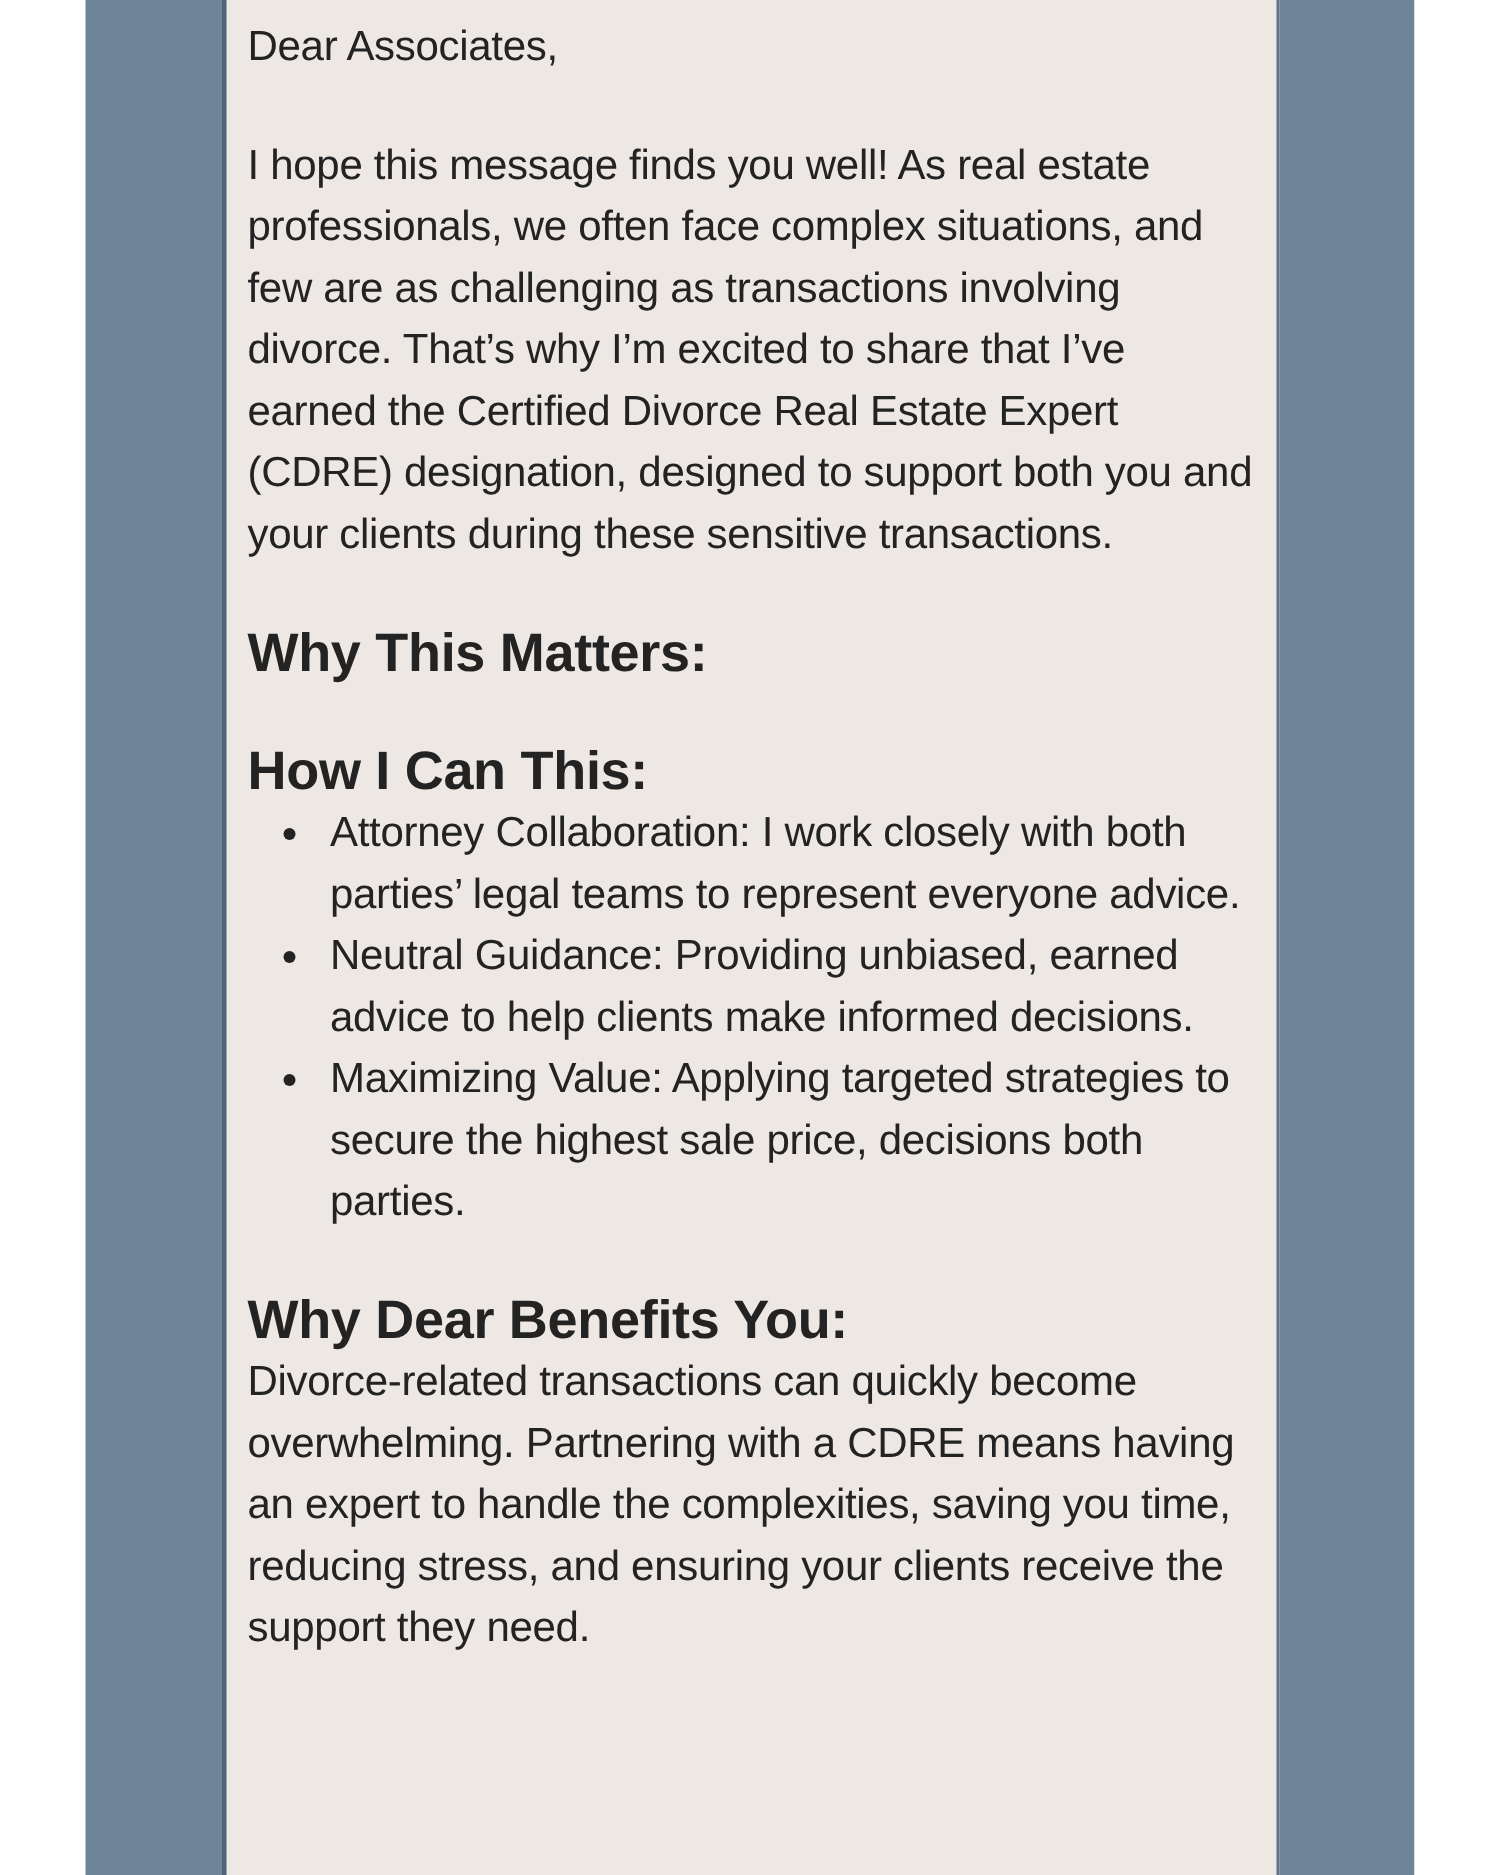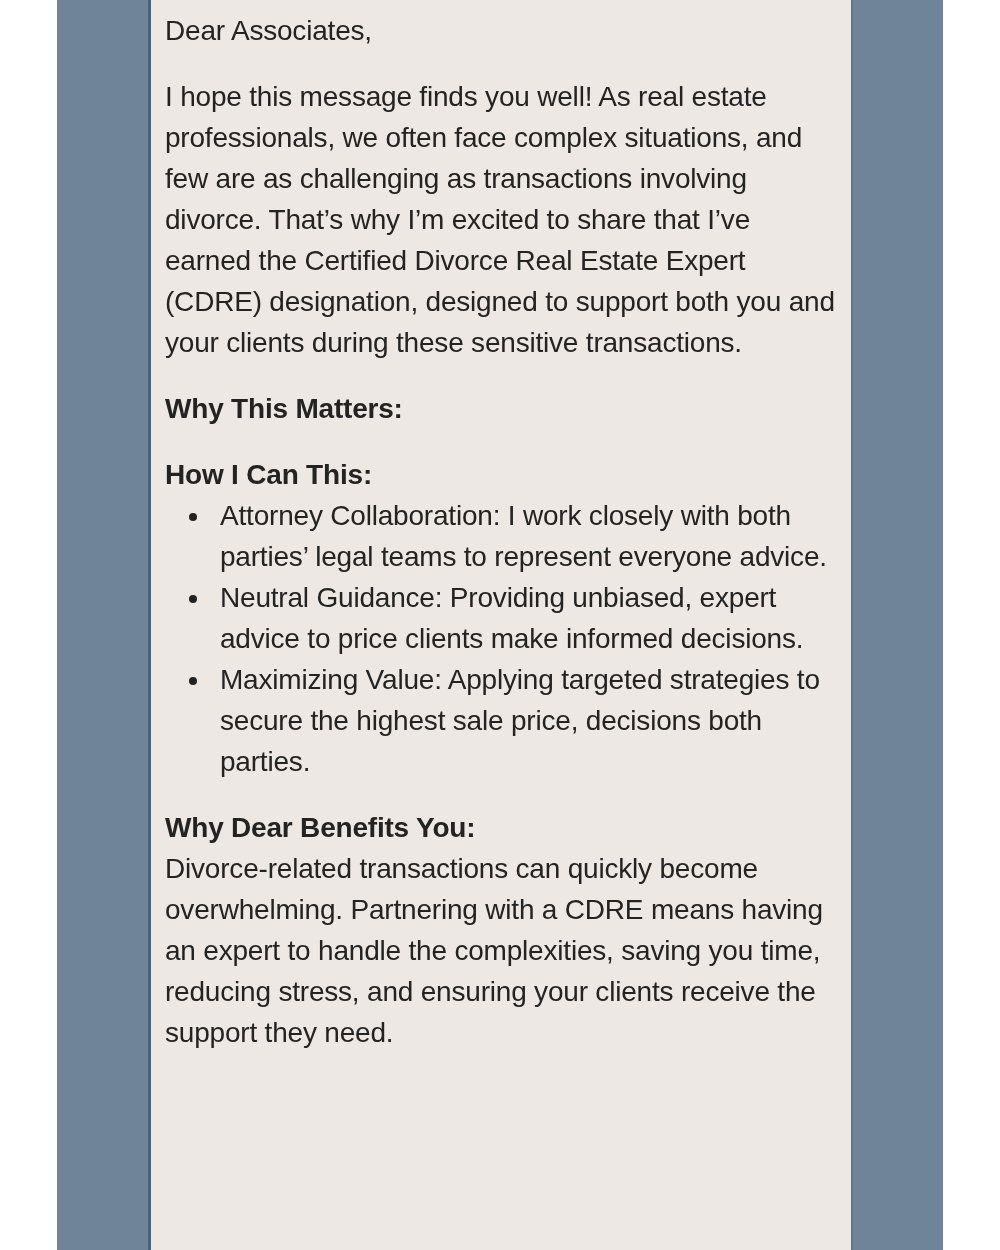--- a/index.html
+++ b/index.html
@@ -38,24 +38,24 @@
     background: var(--content-bg);
     border-left: 3px solid var(--edge-dark);
     border-right: 2px solid var(--edge-soft);
     padding: 10px 14px 40px 14px;
     color: var(--ink);
     font-size: 28px;
     line-height: 41px;
     letter-spacing: -0.2px;
     overflow: hidden;
   }
-  .block { margin-top: 25px; }
+  .block { margin-top: 38px; }
   .block.first { margin-top: 0; }
   h3.section-heading {
-    font-size: 28px;
+    font-size: 36px;
     line-height: 41px;
     font-weight: bold;
     color: var(--ink);
   }
   p { color: var(--ink); }
   ul.bullets {
     list-style: disc outside;
     padding-left: 47px;
   }
   ul.bullets li {
@@ -76,21 +76,21 @@
     <p class="block">I hope this message finds you well! As real estate professionals, we often face complex situations, and few are as challenging as transactions involving divorce. That’s why I’m excited to share that I’ve earned the Certified Divorce Real Estate Expert (CDRE) designation, designed to support both you and your clients during these sensitive transactions.</p>
 
     <div class="block">
       <h3 class="section-heading">Why This Matters:</h3>
     </div>
 
     <div class="block">
       <h3 class="section-heading">How I Can This:</h3>
       <ul class="bullets">
         <li>Attorney Collaboration: I work closely with both parties’ legal teams to represent everyone advice.</li>
-        <li>Neutral Guidance: Providing unbiased, expert advice to price clients make informed decisions.</li>
+        <li>Neutral Guidance: Providing unbiased, earned advice to help clients make informed decisions.</li>
         <li>Maximizing Value: Applying targeted strategies to secure the highest sale price, decisions both parties.</li>
       </ul>
     </div>
 
     <div class="block">
       <h3 class="section-heading">Why Dear Benefits You:</h3>
       <p>Divorce-related transactions can quickly become overwhelming. Partnering with a CDRE means having an expert to handle the complexities, saving you time, reducing stress, and ensuring your clients receive the support they need.</p>
     </div>
   </div>
 

